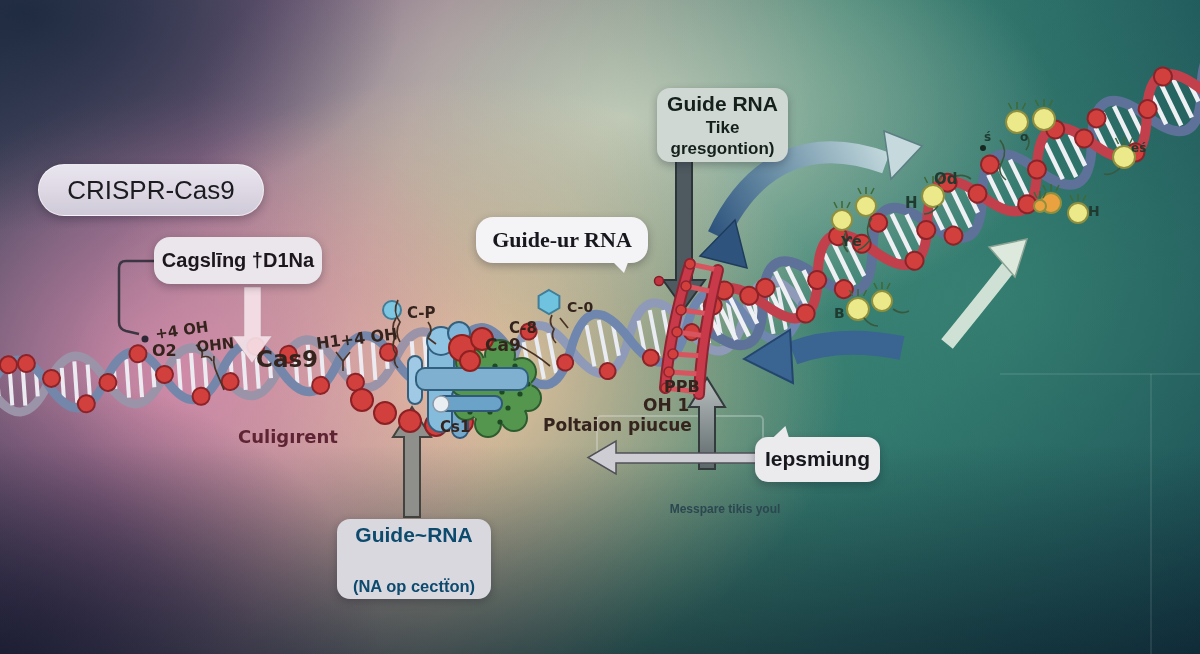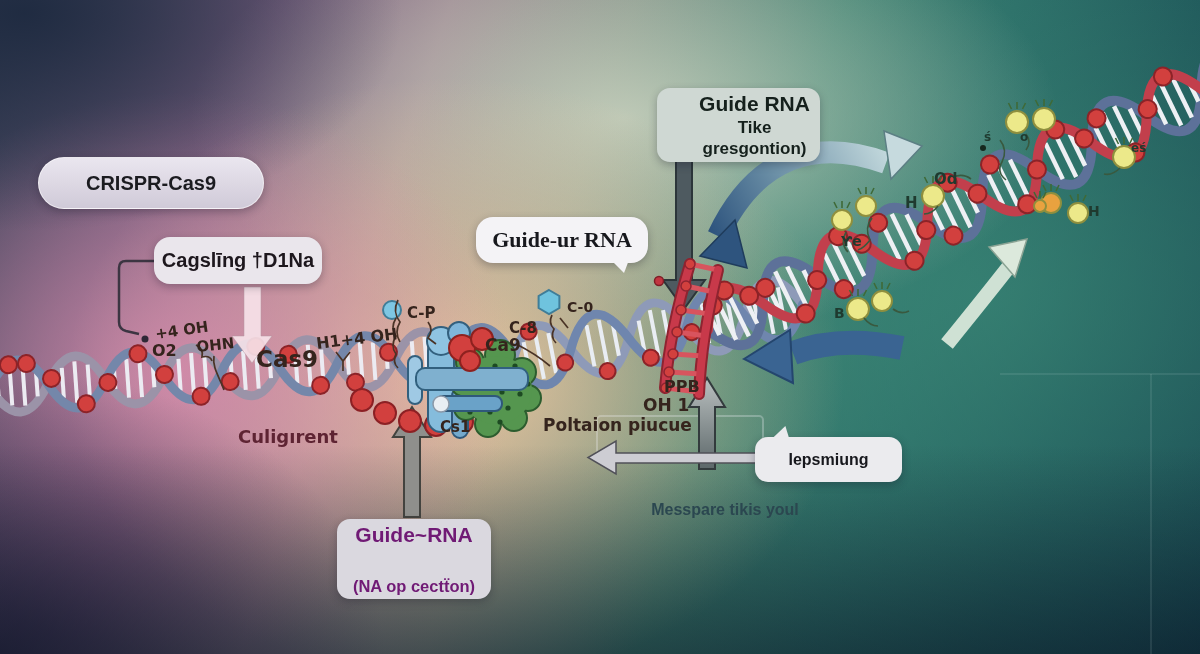--- a/index.html
+++ b/index.html
@@ -18,35 +18,35 @@
   }
   svg#scene{position:absolute;left:0;top:0;z-index:1;}
   svg text{font-family:"DejaVu Sans",sans-serif;}
   .ann-l{fill:#35241d;font-weight:700;}
   .ann-r{fill:#1f3a2f;font-weight:700;}
   .box{
     position:absolute;z-index:3;display:flex;flex-direction:column;align-items:center;justify-content:center;
     font-weight:700;color:#17181d;border-radius:13px;text-align:center;
     box-shadow:0 3px 9px rgba(22,24,40,.30);line-height:1.25;
   }
-  .title-pill{left:38px;top:157px;width:224px;height:50px;border-radius:27px;
-    background:linear-gradient(#eae6ef,#d0cad8);font-size:20px;font-weight:700;color:#1b1b20;
+  .title-pill{left:38px;top:164px;width:224px;height:50px;border-radius:27px;
+    background:linear-gradient(#eae6ef,#d0cad8);font-size:26px;font-weight:400;color:#1b1b20;
     border:1px solid rgba(255,255,255,.55);}
-  .guide-top{left:657px;top:88px;width:131px;height:74px;background:#cfd8d3;color:#15201c;padding-left:32px;}
+  .guide-top{left:657px;top:88px;width:131px;height:74px;background:#cfd8d3;color:#15201c;}
   .guide-top .l1{font-size:21px;}
   .guide-top .l2{font-size:17px;}
   .cagsling{left:154px;top:237px;width:168px;height:47px;background:#eae6ec;font-size:20px;color:#1d171d;border-radius:16px;}
   .guide-ur{left:476px;top:217px;width:172px;height:46px;background:#f4f3f6;font-size:22px;border-radius:17px;font-family:Liberation Serif, serif;}
-  .guide-bottom{left:337px;top:519px;width:154px;height:80px;background:#dad8df;color:#701a75;}
+  .guide-bottom{left:337px;top:519px;width:154px;height:80px;background:#dad8df;color:#0c4a6e;}
   .guide-bottom .l1{font-size:21px;}
   .guide-bottom .l2{font-size:16.5px;margin-top:28px;}
-  .iepsmiung{left:755px;top:437px;width:147px;height:45px;background:#ebebee;font-size:16px;}
+  .iepsmiung{left:755px;top:437px;width:125px;height:45px;background:#ebebee;font-size:21px;}
   .messpare{left:625px;top:496px;width:200px;height:56px;z-index:2;display:flex;flex-direction:column;
     align-items:center;justify-content:flex-start;text-align:center;color:#2b4750;font-weight:600;
-    font-size:16px;line-height:27px;position:absolute;}
+    font-size:12px;line-height:27px;position:absolute;}
   .tail-br{position:absolute;right:16px;bottom:-10px;width:0;height:0;
     border-left:7px solid transparent;border-right:11px solid transparent;
     border-top:13px solid #f4f3f6;transform:skewX(25deg);}
   .tail-tl{position:absolute;left:20px;top:-11px;width:0;height:0;
     border-left:6px solid transparent;border-right:13px solid transparent;
     border-bottom:14px solid #ebebee;transform:skewX(-32deg);}
 </style>
 </head>
 <body>
 

